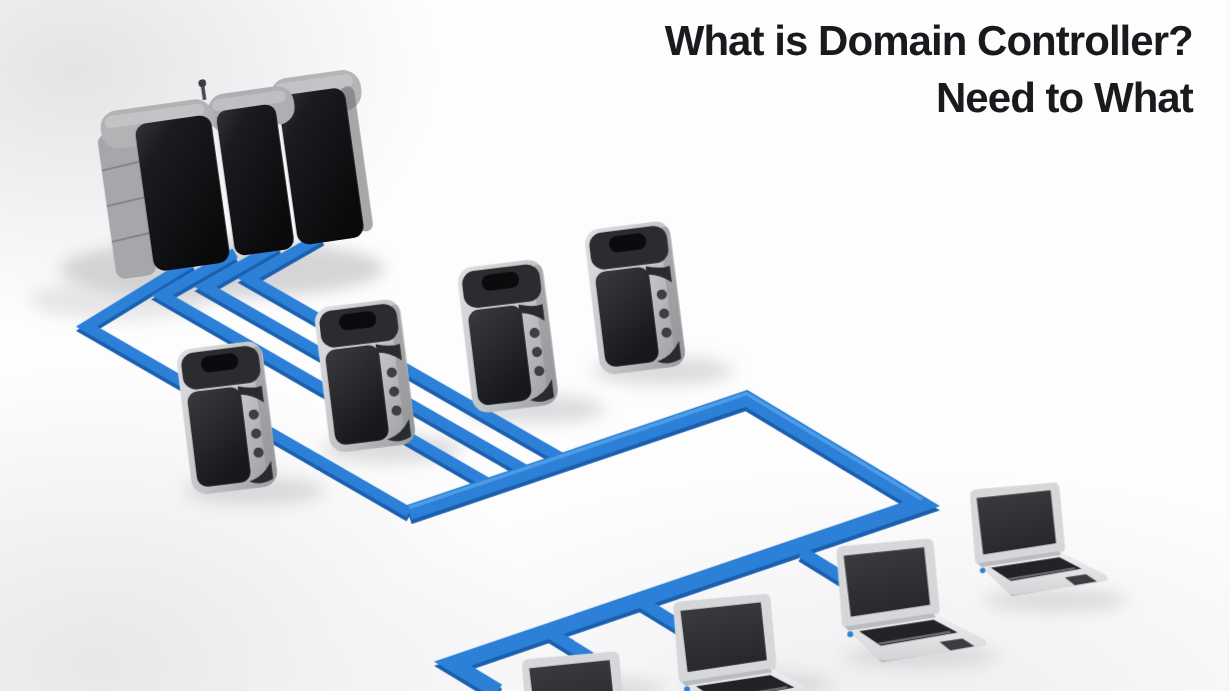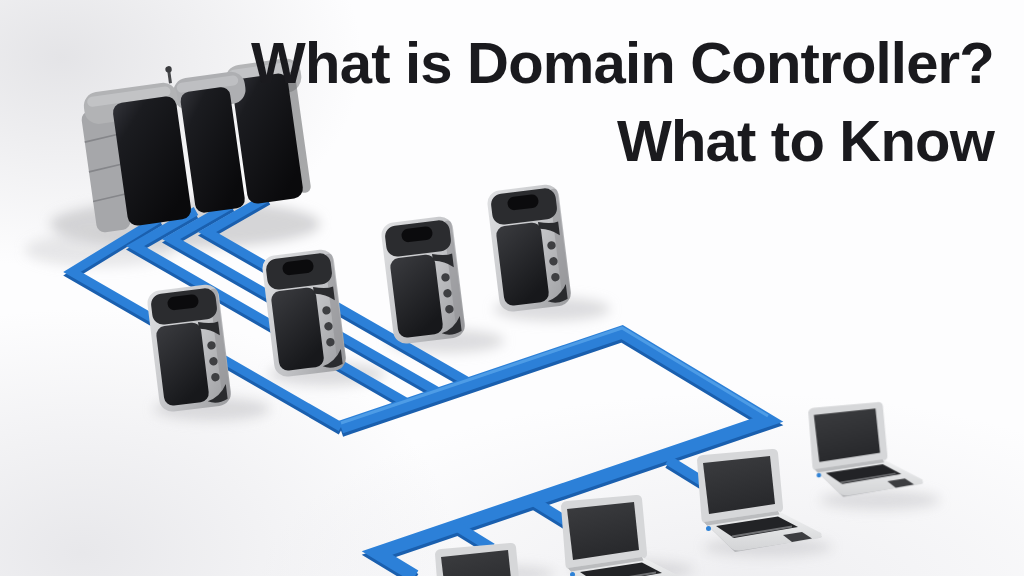--- a/index.html
+++ b/index.html
@@ -7,22 +7,22 @@
     position:relative;width:1024px;height:576px;overflow:hidden;
     background:
       radial-gradient(ellipse 430px 300px at 6% 10%, rgba(198,198,203,.45), rgba(198,198,203,0) 70%),
       radial-gradient(ellipse 520px 340px at 8% 96%, rgba(200,200,206,.40), rgba(200,200,206,0) 72%),
       radial-gradient(ellipse 640px 260px at 72% 102%, rgba(205,205,211,.30), rgba(205,205,211,0) 75%),
       #fdfdfe;
     font-family:"Liberation Sans","DejaVu Sans",sans-serif;
   }
   #art{position:absolute;left:0;top:0;}
   .title{
-    position:absolute;top:24px;right:30px;text-align:right;
-    font-size:58px;line-height:1.34;font-weight:700;letter-spacing:-0.8px;
+    position:absolute;top:12px;right:30px;text-align:right;
+    font-size:35px;line-height:1.34;font-weight:700;letter-spacing:-0.8px;
     color:#1a1a1e;
     margin-left:32px;
   }
   .title .line{white-space:nowrap;}
 </style>
 </head>
 <body>
 
 <div id="stage">
 
@@ -143,16 +143,16 @@
     <g>
       <use href="#laptop" transform="translate(800,404) scale(0.92)"></use>
       <use href="#laptop" transform="translate(688,451)"></use>
       <use href="#laptop" transform="translate(552,497)"></use>
       <use href="#laptop" transform="translate(426,545)"></use>
     </g>
   </svg>
 
   <div class="title">
     <div class="line">What is Domain Controller?</div>
-    <div class="line">What to Know</div>
+    <div class="line">Need to What</div>
   </div>
 
 </div>
 
 </body></html>

